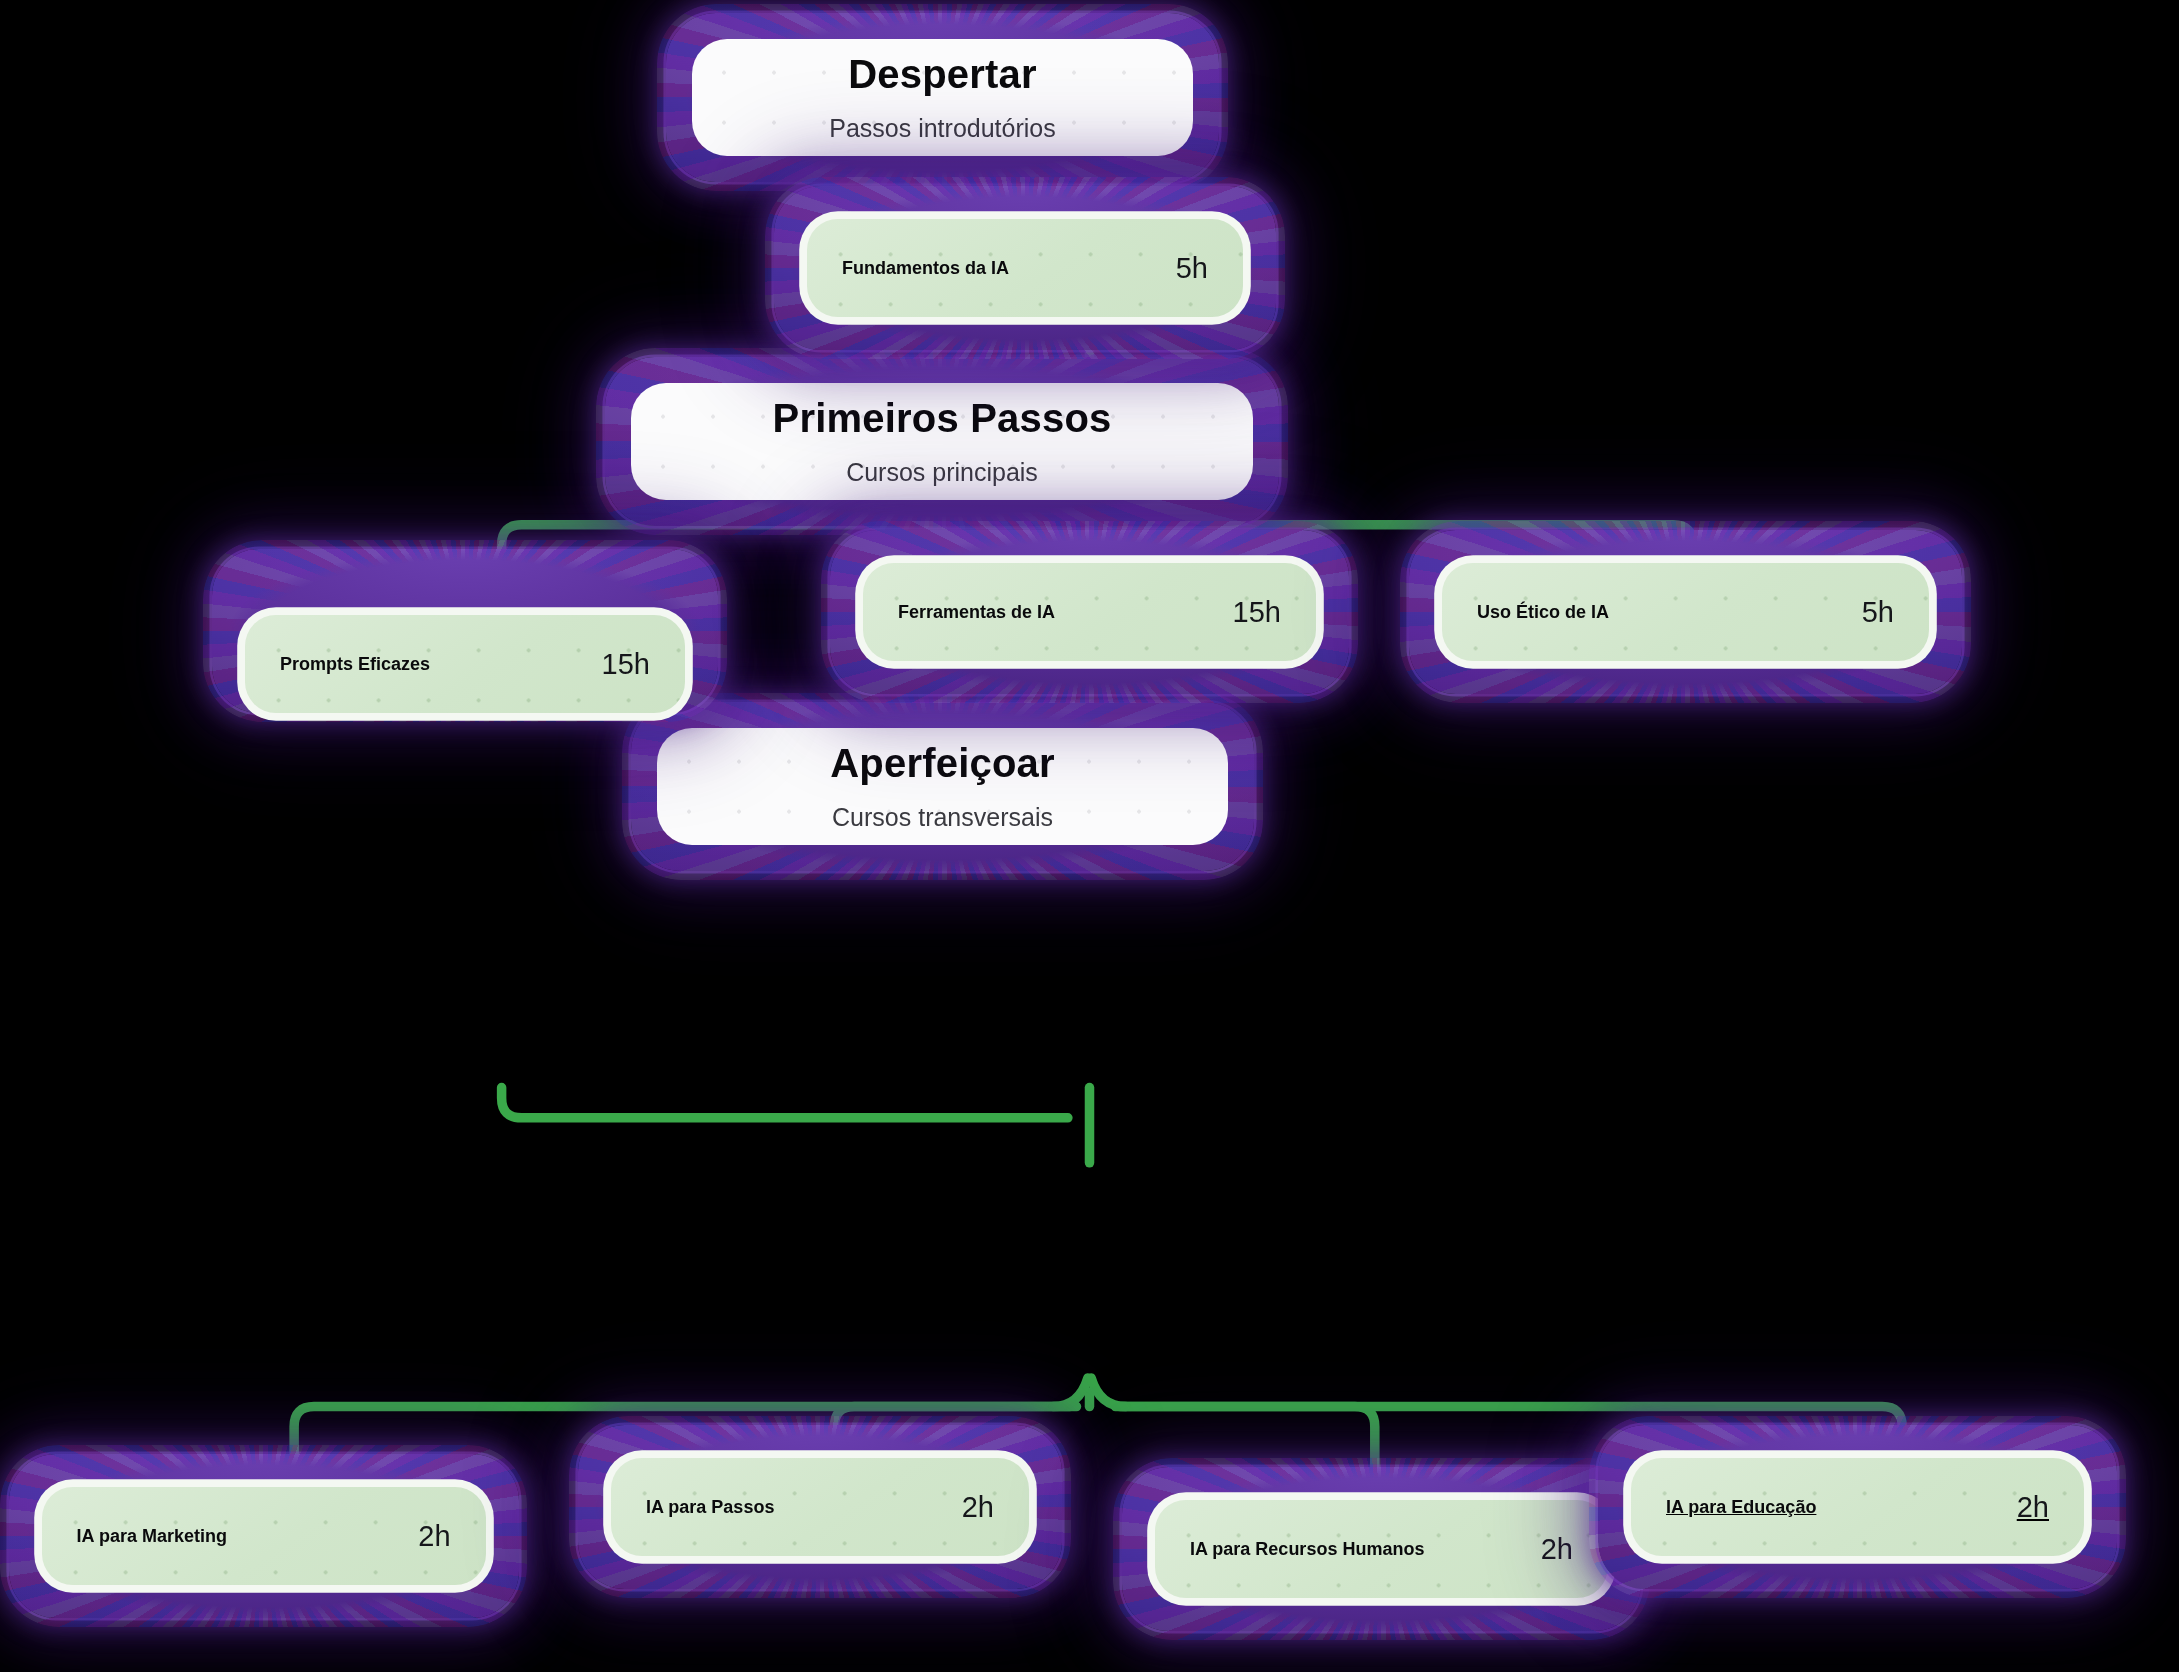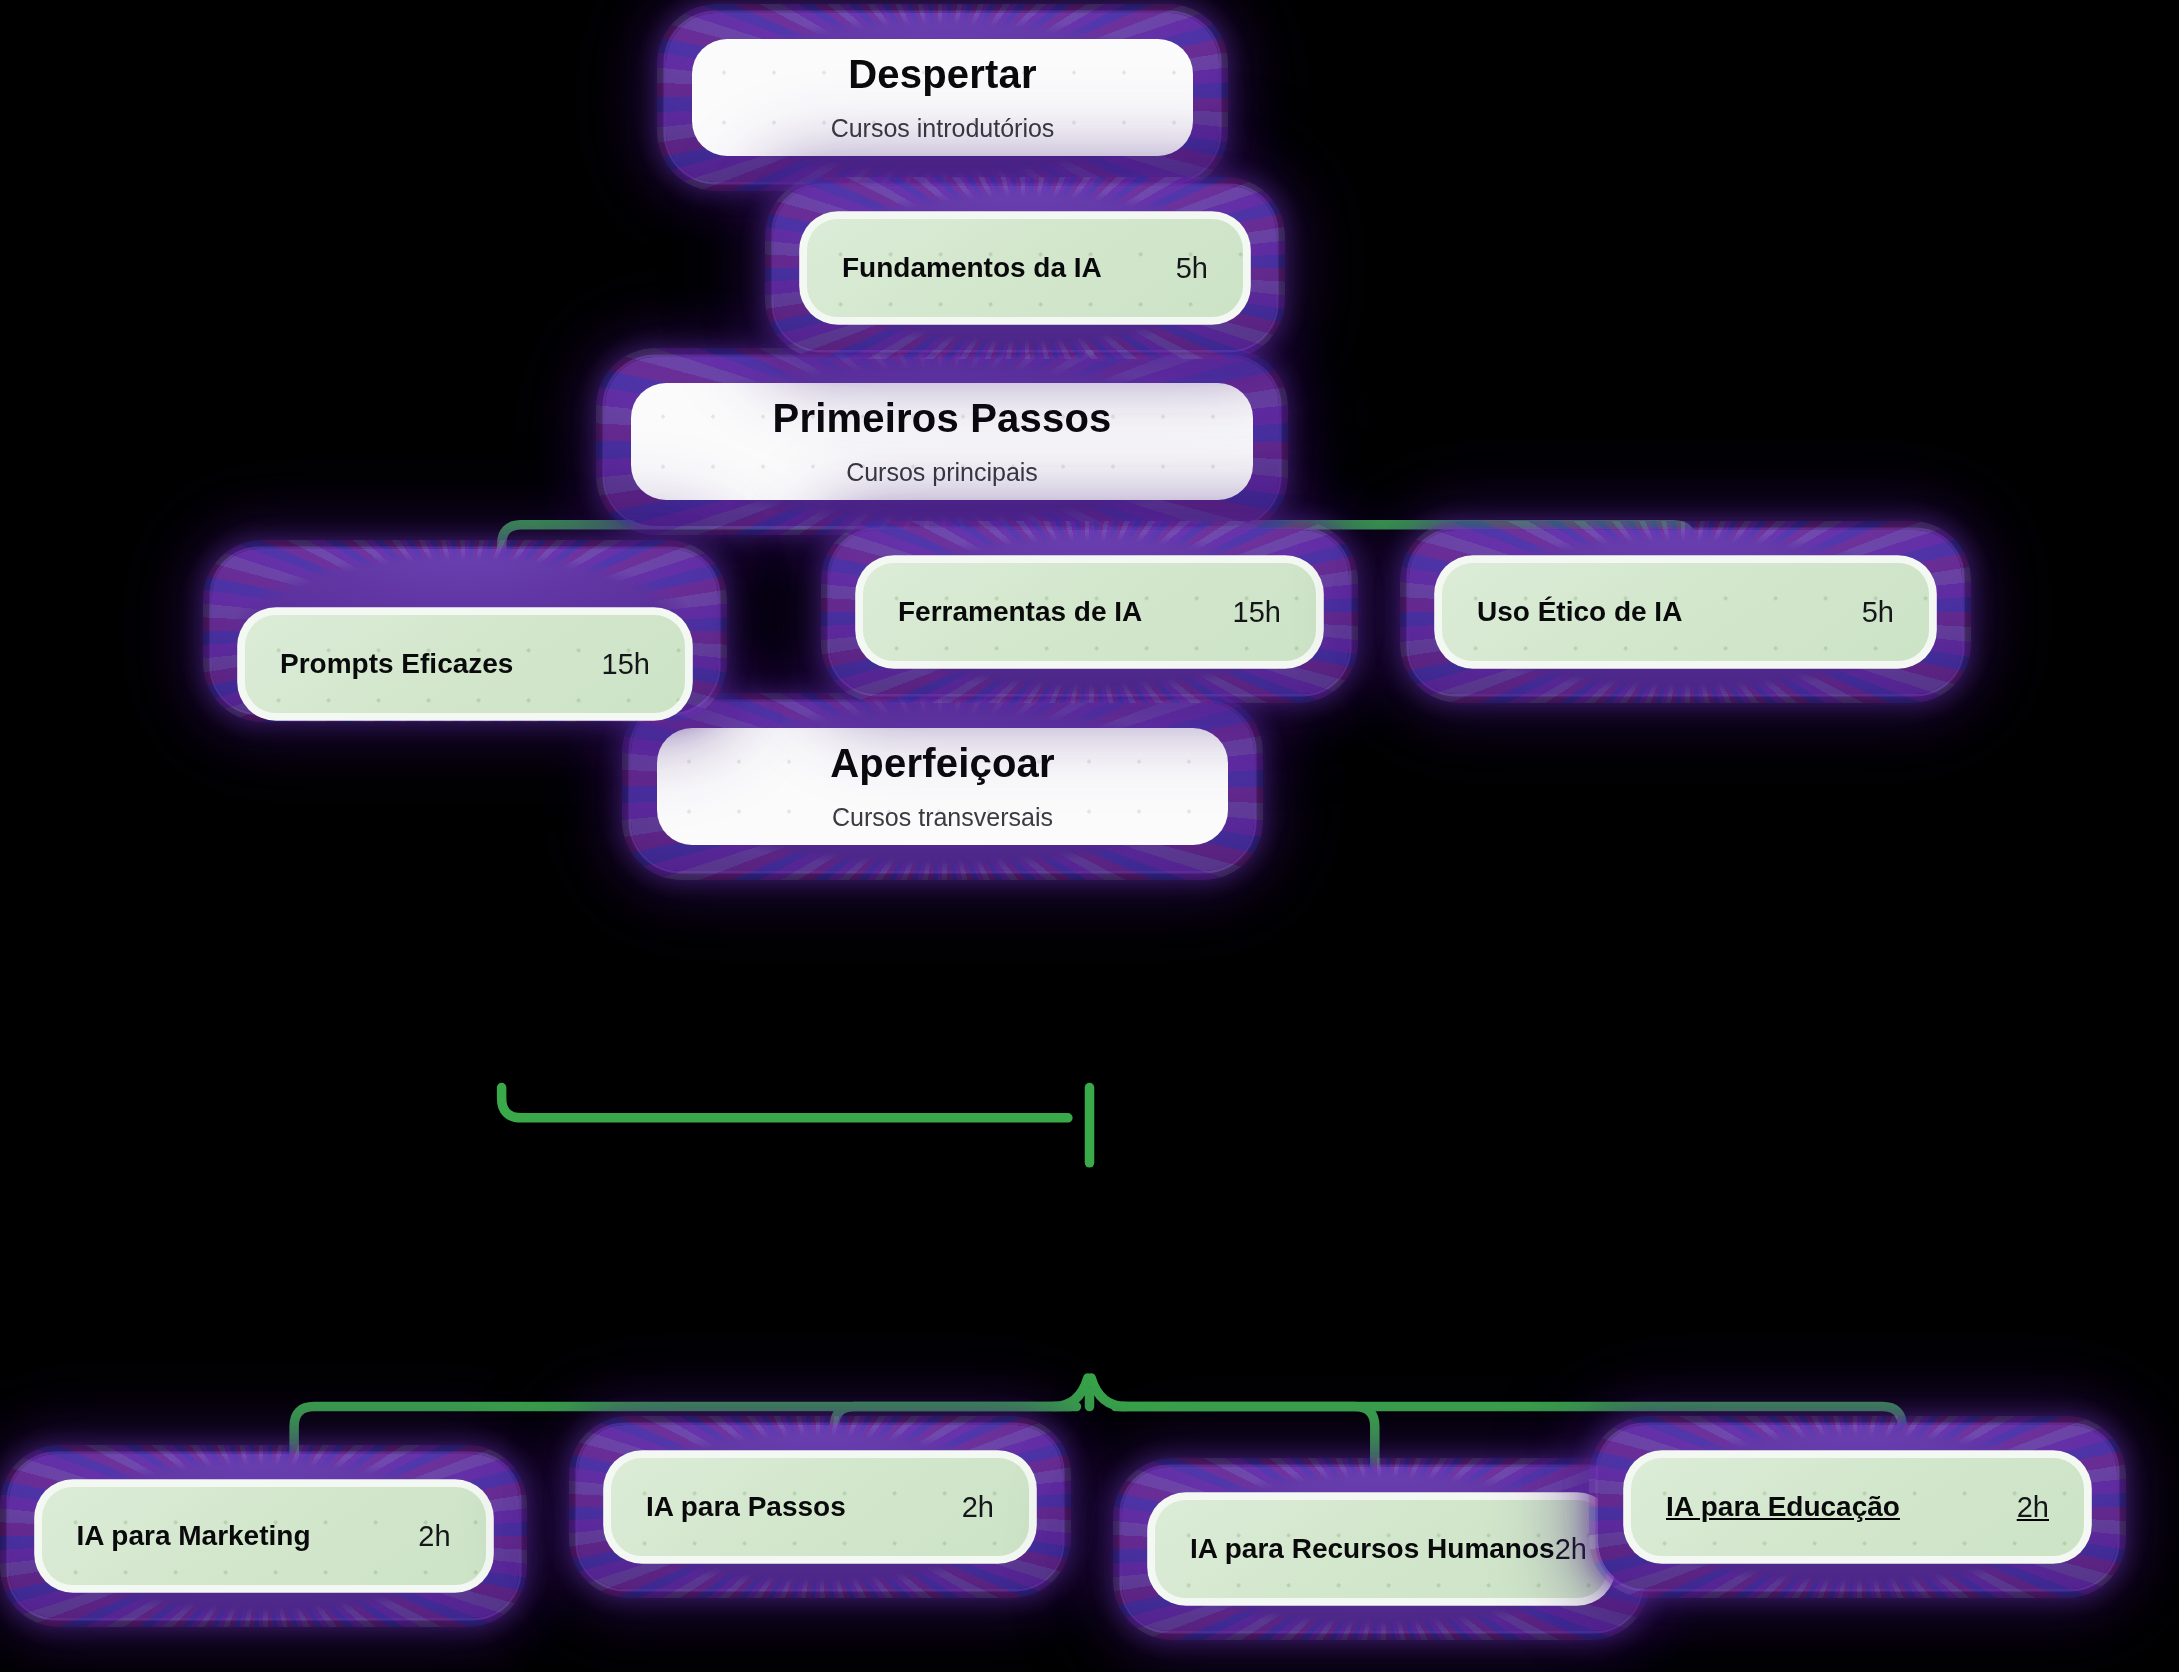--- a/index.html
+++ b/index.html
@@ -74,21 +74,21 @@
       radial-gradient(rgba(120,160,110,.30) 1.8px, transparent 1.9px),
       linear-gradient(145deg,#dcecd7 0%,#d1e6cb 55%,#cde3c6 100%);
     background-size:50px 50px, 100% 100%;
     background-position:8.6px 10.4px, 0 0;
     box-shadow:0 0 0 7.8px #f4f8f2;
     flex-direction:row;align-items:center;justify-content:space-between;
     padding:0 35px;
     width:calc(100% - 66px);height:calc(100% - 66px);
   }
   .course-name{
-    font-size:28px;font-weight:700;color:#0a0a0c;white-space:nowrap;
+    font-size:18px;font-weight:700;color:#0a0a0c;white-space:nowrap;
   }
   .course-hours{
     font-size:29px;font-weight:400;color:#15161a;white-space:nowrap;
   }
 
   
 </style>
 </head>
 <body>
 
@@ -121,21 +121,21 @@
       <path d="M 1260,1627 L 1260,1610"></path>
       <path d="M 1218,1627 Q 1248,1627 1258,1594"></path>
       <path d="M 1302,1627 Q 1272,1627 1262,1594"></path>
     </g>
   </svg>
 
   <div id="stage-nodes">
       <div class="node stage-node" style="left: 666px; top: 13px; width: 553px; height: 169px;">
         <div class="card">
           <div class="stage-title">Despertar</div>
-          <div class="stage-sub">Cursos introdutórios</div>
+          <div class="stage-sub">Passos introdutórios</div>
         </div>
       </div>
       <div class="node stage-node" style="left: 605px; top: 357px; width: 674px; height: 169px;">
         <div class="card">
           <div class="stage-title">Primeiros Passos</div>
           <div class="stage-sub">Cursos principais</div>
         </div>
       </div>
       <div class="node stage-node" style="left: 631px; top: 702px; width: 623px; height: 169px;">
         <div class="card">

